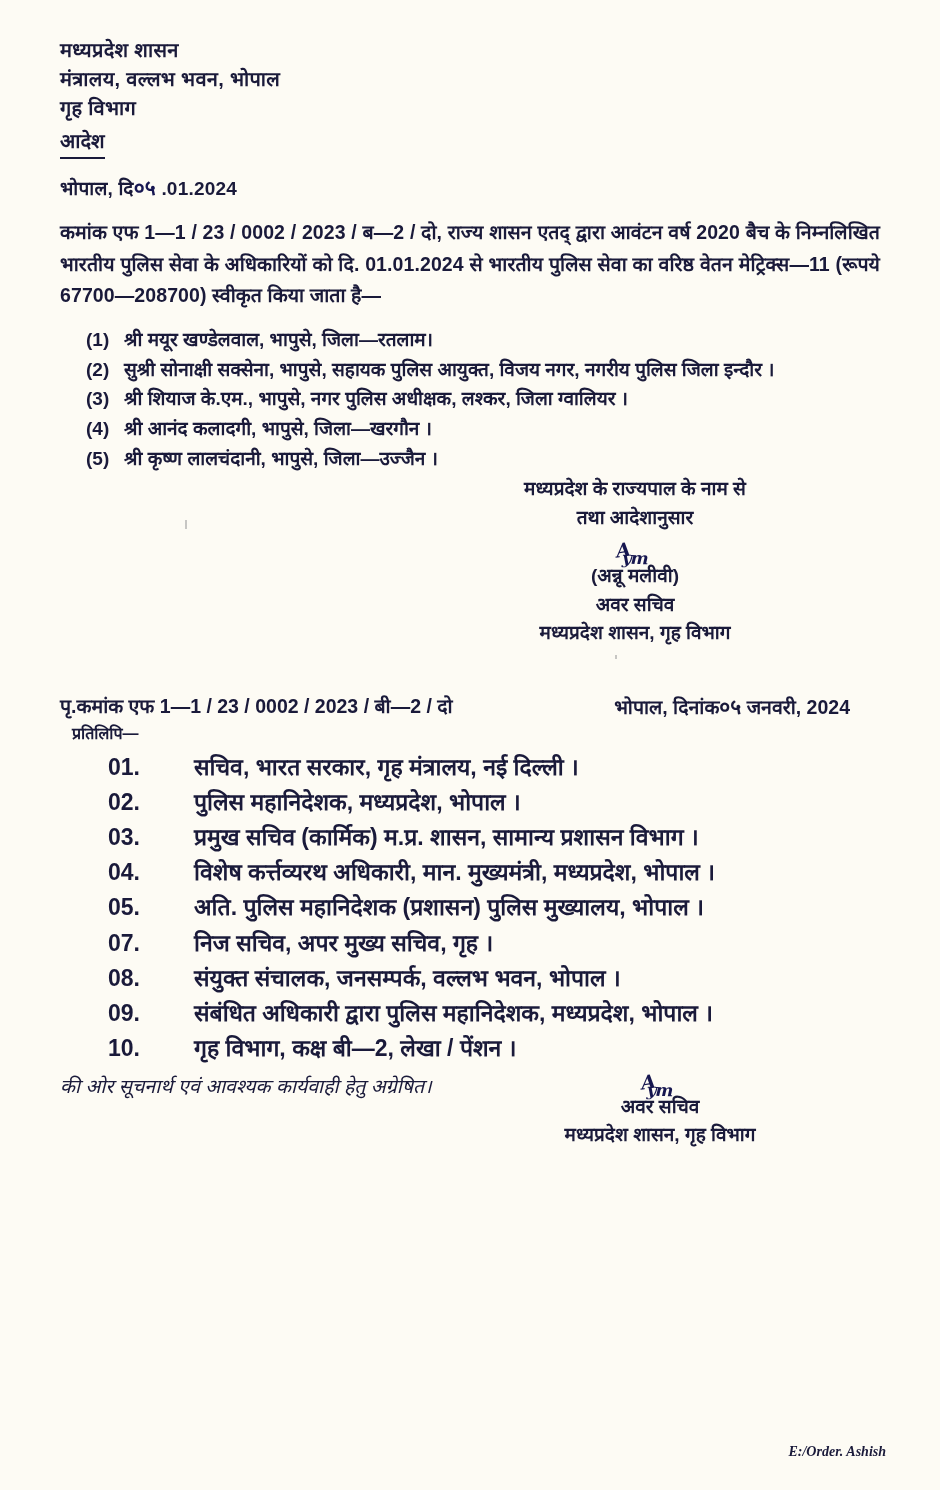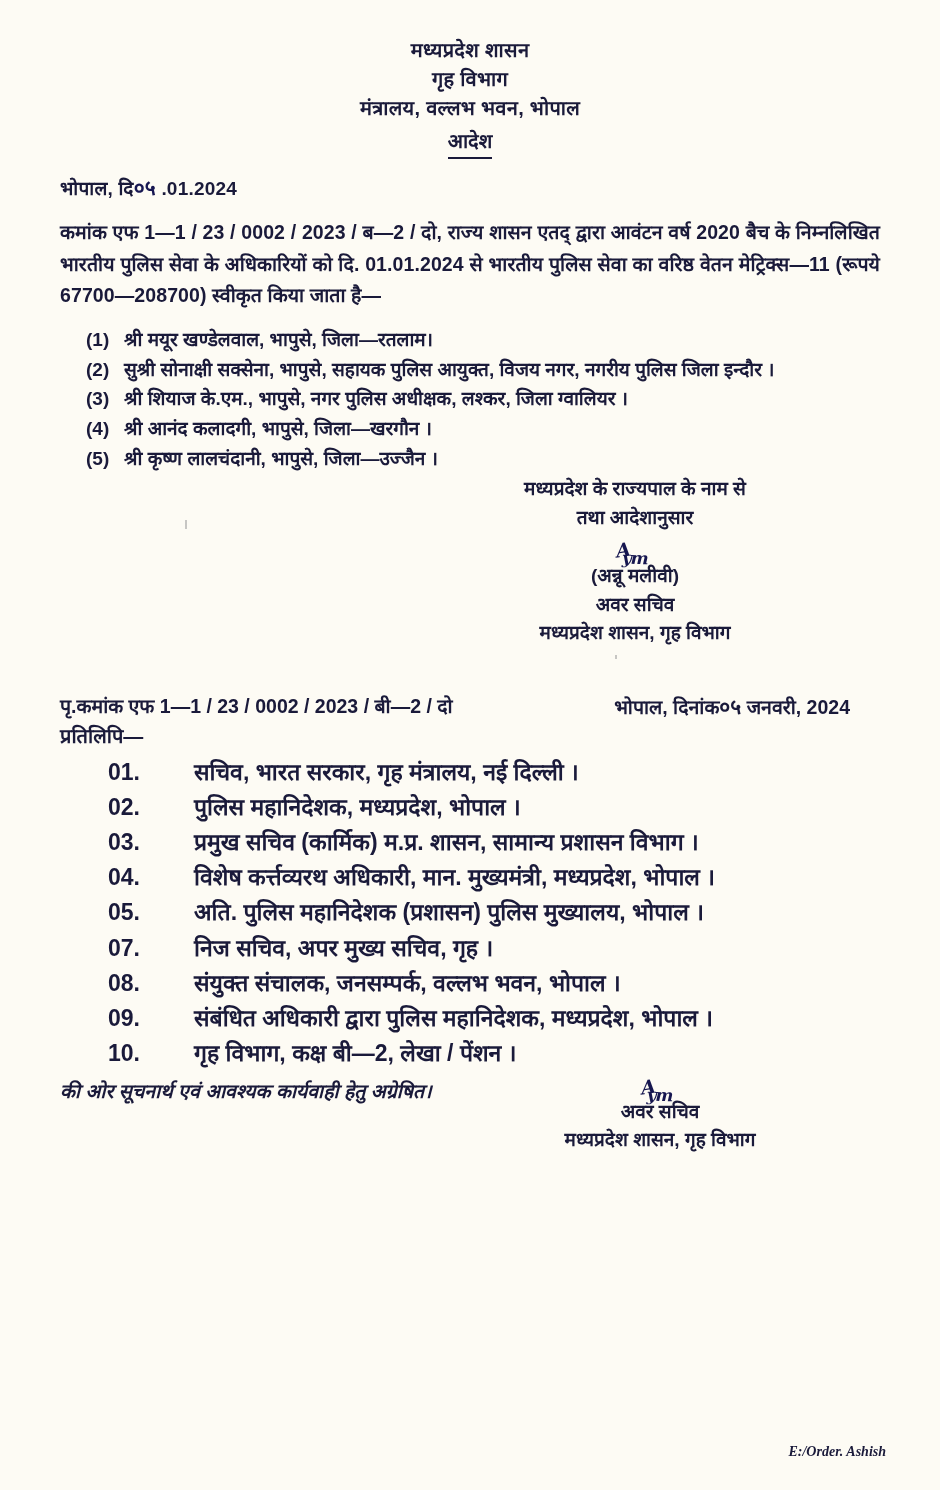--- a/index.html
+++ b/index.html
@@ -17,21 +17,20 @@
   }
   .page {
     position: relative;
     width: 940px;
     height: 1490px;
     box-sizing: border-box;
     padding: 36px 60px 20px 60px;
   }
   
   .header {
-    text-align: center;
     line-height: 1.45;
   }
   .header div {
     font-size: 20px;
     font-weight: bold;
     letter-spacing: 0.3px;
   }
   .header .order-word {
     display: inline-block;
     margin-top: 4px;
@@ -116,44 +115,45 @@
     justify-content: space-between;
     align-items: center;
     font-size: 19.5px;
     font-weight: bold;
   }
   .copy-head .right {
     margin-right: 30px;
     white-space: nowrap;
   }
   .copy-sub {
-    font-size: 20px;
+    font-size: 16px;
     font-weight: bold;
     margin-top: 2px;
+    margin-left: 12px;
   }
   ol.copies {
     list-style: none;
     margin: 6px 0 0 0;
     padding: 0 0 0 48px;
   }
   ol.copies li {
     font-size: 23px;
     font-weight: bold;
     line-height: 1.53;
     position: relative;
     padding-left: 86px;
   }
   ol.copies li .num {
     position: absolute;
     left: 0;
     top: 0;
   }
   .forward-note {
     font-size: 19.5px;
-    font-weight: bold;
+    font-weight: normal;
     font-style: italic;
     margin-top: 6px;
   }
   .sign-block-2 {
     text-align: center;
     margin-left: 380px;
     margin-top: -34px;
     line-height: 1.45;
   }
   .sign-block-2 div {
@@ -177,22 +177,22 @@
     opacity: .55;
   }
 </style>
 </head>
 <body>
 
 <div class="page">
 
   <div class="header">
     <div>मध्यप्रदेश शासन</div>
+    <div>मंत्रालय, वल्लभ भवन, भोपाल</div>
     <div>गृह विभाग</div>
-    <div>मंत्रालय, वल्लभ भवन, भोपाल</div>
     <span class="order-word">आदेश</span>
   </div>
 
   <div class="place-date">
     <span>भोपाल, दि</span><span class="handwritten">०५</span>
     <span>.01.2024</span>
   </div>
 
   <div class="para">कमांक एफ 1—1 / 23 / 0002 / 2023 / ब—2 / दो, राज्य शासन एतद् द्वारा आवंटन वर्ष 2020 बैच के निम्नलिखित भारतीय पुलिस सेवा के अधिकारियों को दि. 01.01.2024 से भारतीय पुलिस सेवा का वरिष्ठ वेतन मेट्रिक्स—11 (रूपये 67700—208700) स्वीकृत किया जाता है—</div>
 

